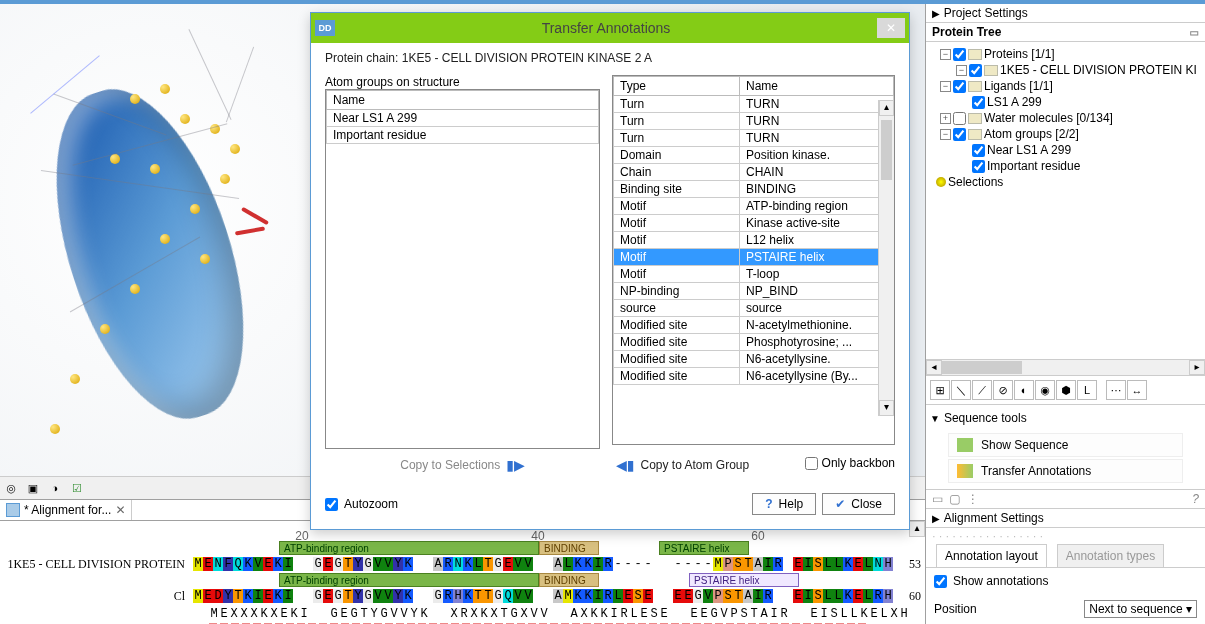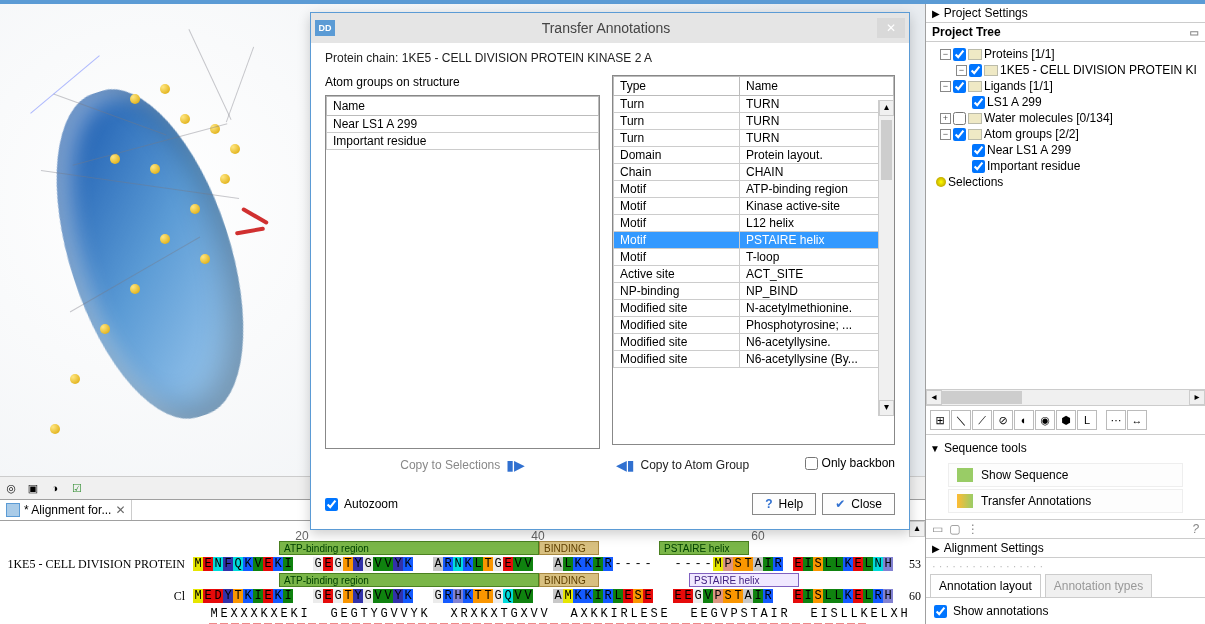--- a/index.html
+++ b/index.html
@@ -29,31 +29,31 @@
 .seq-num { margin-left: 6px; font-family: "Segoe UI"; }
 .ann-track { position: relative; height: 14px; margin-left: 205px; display: flex; }
 .ann-arrow { position: absolute; height: 14px; background: #7ab648; color: #004000; font-size: 10px; display: flex; align-items: center; padding-left: 4px; overflow: hidden; border: 1px solid #4a8020; }
 .ann-arrow.purple { background: #f0e8ff; border-color: #8060c0; color: #402080; }
 .ruler { margin-left: 205px; height: 12px; font-size: 10px; color: #666; position: relative; }
 .ruler span { position: absolute; transform: translateX(-50%); }
 .scroll-up { position: absolute; right: 0; top: 0; width: 16px; height: 16px; background: #f0f0f0; border: 1px solid #ccc; text-align: center; font-size: 10px; cursor: pointer; }
 
 
 .dialog { position: absolute; left: 310px; top: 8px; width: 600px; height: 518px; background: #fff; border: 1px solid #5b9bd5; box-shadow: 0 4px 12px rgba(0,0,0,.2); z-index: 100; display: flex; flex-direction: column; }
-.dialog-titlebar { height: 30px; background: #e5e5e5; display: flex; align-items: center; padding: 8px 4px; border-bottom: 0; }
+.dialog-titlebar { height: 30px; background: #84cc16; display: flex; align-items: center; padding: 8px 4px; border-bottom: 0; }
 .dlg-icon { width: 20px; height: 16px; background: #5b9bd5; color: #fff; font-size: 9px; font-weight: bold; display: flex; align-items: center; justify-content: center; }
 .dlg-title { flex: 1; text-align: center; font-size: 14px; color: #444; }
 .dlg-close { width: 28px; height: 20px; background: #d9d9d9; color: #fff; display: flex; align-items: center; justify-content: center; cursor: pointer; }
 .dialog-body { flex: 1; padding: 8px 14px; overflow: hidden; display: flex; flex-direction: column; }
 .dlg-subtitle { margin-bottom: 10px; color: #222; }
 .two-col { display: flex; gap: 12px; flex: 1; overflow: hidden; }
 .col { display: flex; flex-direction: column; }
 .col.left { width: 275px; }
 .col.right { flex: 1; }
-.col-label { margin-bottom: 6px; }
+.col-label { margin-bottom: 0; }
 .grid { flex: 1; border: 1px solid #888; overflow: auto; }
 .grid table { width: 100%; border-collapse: collapse; }
 .grid th { text-align: left; background: #fff; border: 1px solid #bbb; padding: 2px 6px; font-weight: normal; position: sticky; top: 0; }
 .grid td { border: 1px solid #ccc; padding: 1px 6px; }
 .grid tr.selected td { background: #3399ff; color: #fff; }
 .vscroll { position: absolute; right: 0; top: 24px; bottom: 28px; width: 16px; background: #f0f0f0; border-left: 1px solid #ccc; }
 .vscroll-btn { height: 16px; background: #f0f0f0; border: 1px solid #ccc; text-align: center; font-size: 10px; cursor: pointer; }
 .vscroll-thumb { position: absolute; top: 20px; left: 2px; right: 2px; height: 60px; background: #cdcdcd; }
 .copy-btn { margin-top: 4px; align-self: stretch; text-align: center; color: #888; padding: 4px; display: flex; align-items: center; justify-content: center; gap: 6px; }
 .copy-btn.active { color: #222; }
@@ -91,21 +91,21 @@
 .seq-tools { border-top: 1px solid #ccc; padding: 4px; }
 .seq-tools-head { display: flex; align-items: center; gap: 4px; padding: 2px 0 6px; }
 .seq-tool-item { display: flex; align-items: center; gap: 8px; padding: 4px 8px; margin: 2px 18px; border: 1px solid #eee; cursor: pointer; background: #fdfdfd; }
 .seq-tool-icon { width: 16px; height: 14px; display: inline-block; }
 
 .bottom-mini { display: flex; align-items: center; gap: 6px; padding: 2px 6px; border-top: 1px solid #ccc; }
 .bottom-mini .help { margin-left: auto; color: #888; font-style: italic; cursor: pointer; }
 
 .align-settings { border-top: 1px solid #ccc; }
 .subtabs { display: flex; border-bottom: 1px solid #ccc; }
-.subtab { padding: 4px 8px; border: 1px solid #ccc; border-bottom: none; margin-left: 4px; background: #fff; cursor: pointer; }
+.subtab { padding: 4px 8px; border: 1px solid #ccc; border-bottom: none; margin-left: 10px; background: #fff; cursor: pointer; }
 .subtab.inactive { color: #999; background: #f0f0f0; }
 .cfg-row { display: flex; align-items: center; gap: 6px; padding: 6px 8px; }
 .select { border: 1px solid #888; padding: 1px 4px; background: #fff; }
 
 
 .mol-decor { position: absolute; left: 10px; top: 20px; width: 290px; height: 430px; }
 .helix { position: absolute; left: 60px; top: 60px; width: 160px; height: 340px; background: linear-gradient(135deg, #0a4aa6, #5b9bd5, #b0d6f5); border-radius: 80px / 180px; transform: rotate(-18deg); filter: blur(.4px); box-shadow: inset -10px -14px 30px rgba(0,0,0,.25), inset 12px 12px 20px rgba(255,255,255,.4); }
 .atom { position: absolute; width: 10px; height: 10px; background: radial-gradient(circle at 30% 30%, #ffe680, #d9a400); border-radius: 50%; }
 .stick { position: absolute; background: rgba(120,120,130,.4); height: 1px; }
 .red-bit { position: absolute; width: 30px; height: 4px; background: #d03030; border-radius: 2px; }
@@ -465,25 +465,29 @@
                     <tr>
                       <td>Turn</td>
                       <td>TURN</td>
                     </tr>
                     <tr>
                       <td>Turn</td>
                       <td>TURN</td>
                     </tr>
                     <tr>
                       <td>Domain</td>
-                      <td>Protein layout.</td>
+                      <td>Position kinase.</td>
                     </tr>
                     <tr>
                       <td>Chain</td>
                       <td>CHAIN</td>
+                    </tr>
+                    <tr>
+                      <td>Binding site</td>
+                      <td>BINDING</td>
                     </tr>
                     <tr>
                       <td>Motif</td>
                       <td>ATP-binding region</td>
                     </tr>
                     <tr>
                       <td>Motif</td>
                       <td>Kinase active-site</td>
                     </tr>
                     <tr>
@@ -492,26 +496,26 @@
                     </tr>
                     <tr class="selected">
                       <td>Motif</td>
                       <td>PSTAIRE helix</td>
                     </tr>
                     <tr>
                       <td>Motif</td>
                       <td>T-loop</td>
                     </tr>
                     <tr>
-                      <td>Active site</td>
-                      <td>ACT_SITE</td>
-                    </tr>
-                    <tr>
                       <td>NP-binding</td>
                       <td>NP_BIND</td>
+                    </tr>
+                    <tr>
+                      <td>source</td>
+                      <td>source</td>
                     </tr>
                     <tr>
                       <td>Modified site</td>
                       <td>N-acetylmethionine.</td>
                     </tr>
                     <tr>
                       <td>Modified site</td>
                       <td>Phosphotyrosine; ...</td>
                     </tr>
                     <tr>
@@ -556,21 +560,21 @@
       </div>
     </div>
   </div>
 
   <div class="right-col">
     <div class="panel-head">
       <span class="tri">▶</span>
       <span>Project Settings</span>
     </div>
     <div class="panel-head" style="font-weight:600">
-      <span>Project Tree</span>
+      <span>Protein Tree</span>
       <span class="min">▭</span>
     </div>
     <div class="tree">
       <div class="tree-row">
           <span class="tree-indent" style="width:8px"></span>
           <span class="tree-toggle">−</span>
           <input type="checkbox" class="tree-cb" checked="" style="">
           <span class="tree-folder"></span>
           <span>Proteins [1/1]</span>
         </div>
@@ -673,15 +677,20 @@
       </div>
       <div style="padding:2px 6px;color:#bbb;font-size:11px">· · · · · · · · · · · · · · · · ·</div>
       <div class="subtabs">
         <div class="subtab">Annotation layout</div>
         <div class="subtab inactive">Annotation types</div>
       </div>
       <div class="cfg-row">
         <input type="checkbox" class="cb" checked="" style="">
         <span>Show annotations</span>
       </div>
+      <div class="cfg-row">
+        <span>Position</span>
+        <span style="flex:1"></span>
+        <span class="select"><span>Next to sequence</span> ▾</span>
+      </div>
     </div>
   </div>
 </div>
 
 </body></html>

